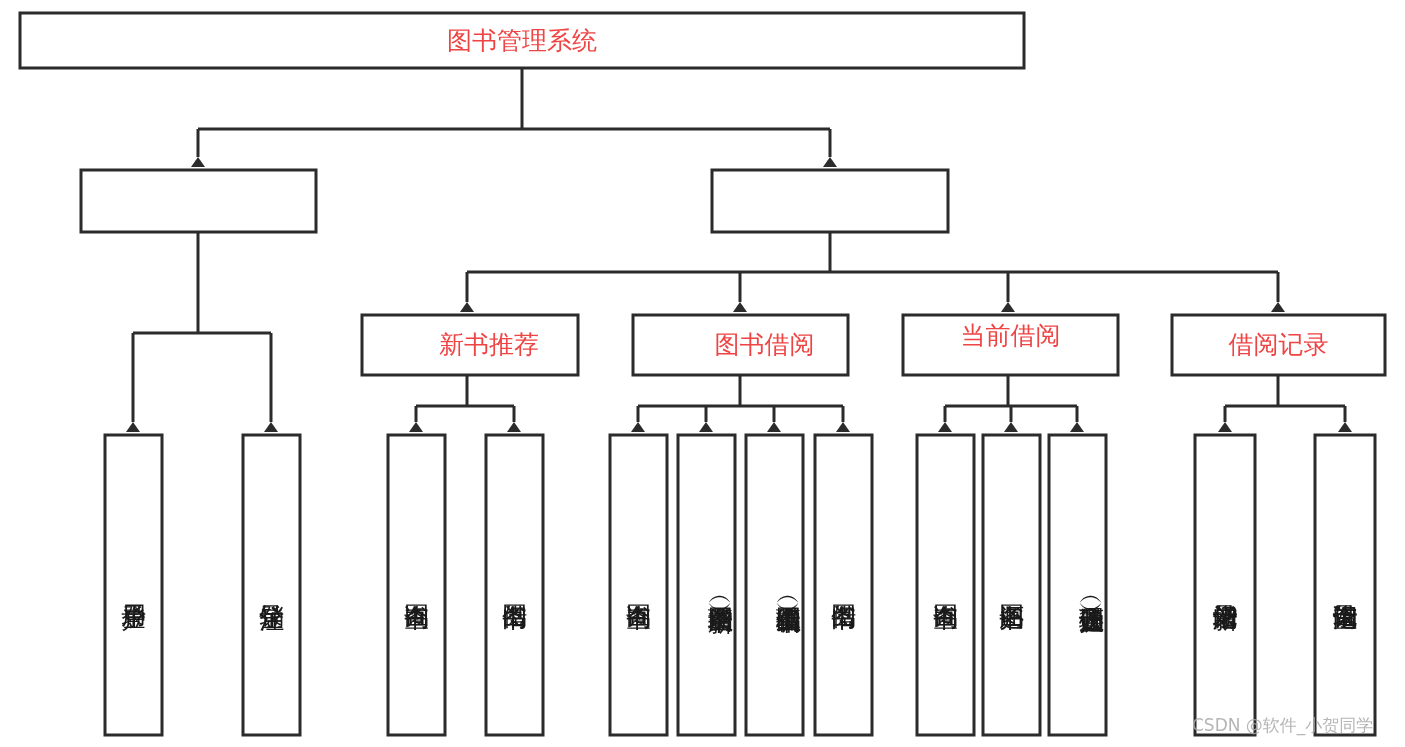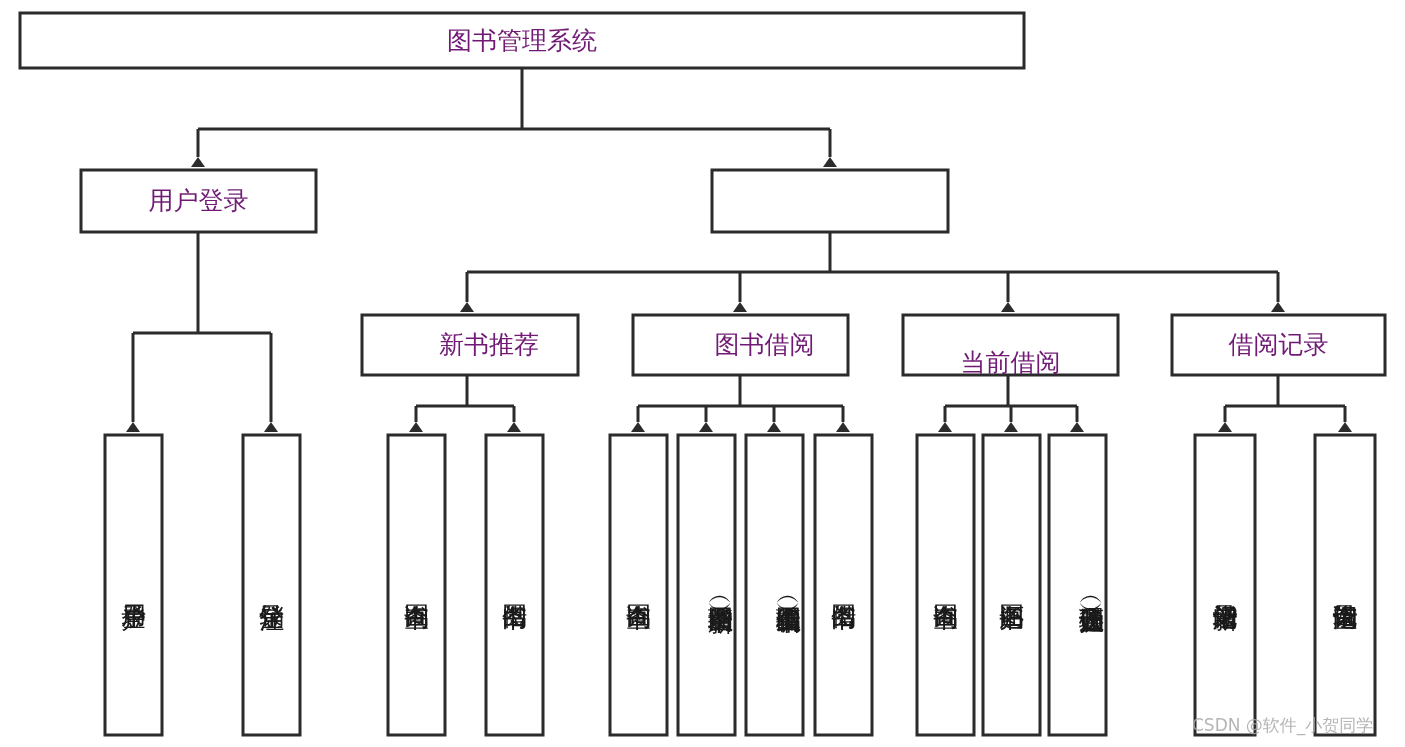--- a/index.html
+++ b/index.html
@@ -39,21 +39,21 @@
   }
   .arrow-head {
     fill: #2b2b2b;
     stroke: none;
   }
   .node-label-h {
     position: absolute;
     display: flex;
     align-items: center;
     justify-content: center;
-    color: #701a75;
+    color: #ef4444;
     font-size: 25px;
     line-height: 1.1;
     letter-spacing: 0px;
     white-space: nowrap;
     pointer-events: none;
   }
   .node-label-v {
     position: absolute;
     display: flex;
     align-items: center;
@@ -159,25 +159,24 @@
     <path class="connector" d="M 1077 406 L 1077 422" marker-end="url(#arrow)"></path>
 
     <path class="connector" d="M 1278 375 L 1278 406"></path>
     <path class="connector" d="M 1225 406 L 1345 406"></path>
     <path class="connector" d="M 1225 406 L 1225 422" marker-end="url(#arrow)"></path>
     <path class="connector" d="M 1345 406 L 1345 422" marker-end="url(#arrow)"></path>
   </svg>
 
   <div class="node-label-h" style="left:20px; top:13px; width:1004px; height:55px;">图书管理系统</div>
 
-  <div class="node-label-h" style="left:81px; top:170px; width:235px; height:62px;">用户登录</div>
 
   <div class="node-label-h" style="left:362px; top:315px; width:254px; height:60px;">新书推荐</div>
   <div class="node-label-h" style="left:633px; top:315px; width:215px; height:60px;margin-left:24px;">图书借阅</div>
-  <div class="node-label-h" style="left:903px; top:333px; width:215px; height:60px;">当前借阅</div>
+  <div class="node-label-h" style="left:903px; top:306px; width:215px; height:60px;">当前借阅</div>
   <div class="node-label-h" style="left:1172px; top:315px; width:213px; height:60px;">借阅记录</div>
 
   <div class="node-label-v" style="left:105px; top:435px; width:57px; height:300px;">用户登录</div>
   <div class="node-label-v" style="left:243px; top:435px; width:57px; height:300px;">注销登录</div>
 
   <div class="node-label-v" style="left:388px; top:435px; width:57px; height:300px;">查询图书</div>
   <div class="node-label-v" style="left:486px; top:435px; width:57px; height:300px;">借阅图书</div>
 
   <div class="node-label-v" style="left:610px; top:435px; width:57px; height:300px;">查询图书</div>
   <div class="node-label-v align-top" style="left:678px; top:435px; width:57px; height:300px;">新增图书（管理员）</div>

